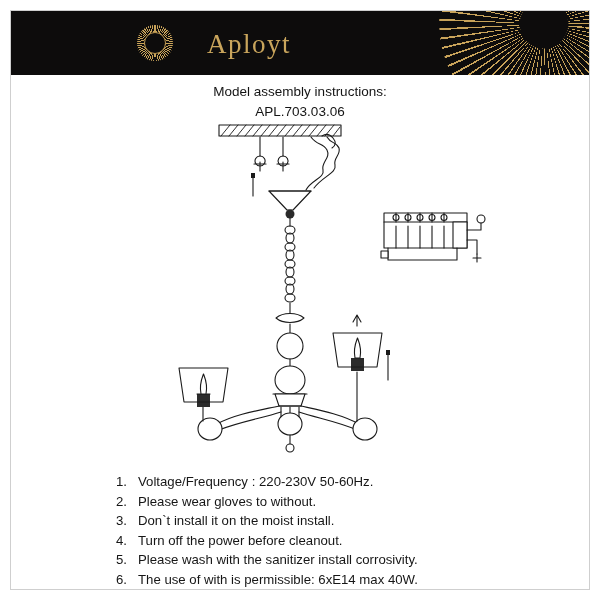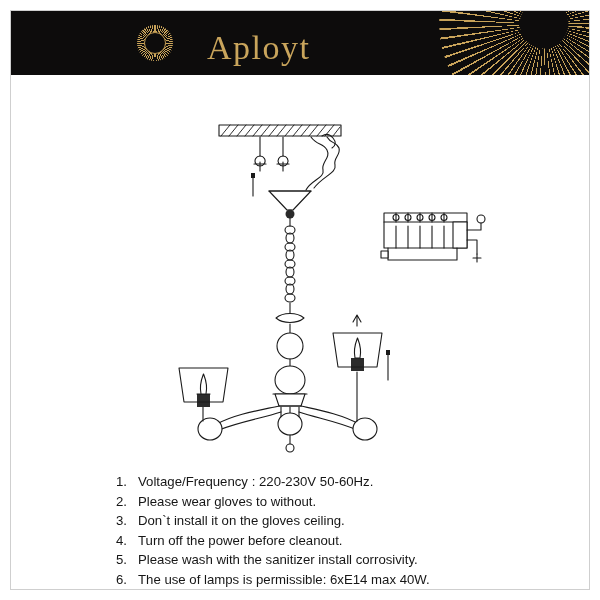--- a/index.html
+++ b/index.html
@@ -64,21 +64,21 @@
     border-radius: 50%;
     background: #0d0c0c;
     border: 1px solid #b9954f;
     box-sizing: border-box;
   }
   .brand {
     position: absolute;
     left: 196px;
     top: 18px;
     font-family: "Liberation Serif", serif;
-    font-size: 34px;
+    font-size: 27px;
     letter-spacing: 1.5px;
     color: #c9a55c;
   }
   .banner-rays {
     position: absolute;
     right: -60px;
     top: -92px;
     width: 210px;
     height: 210px;
     border-radius: 50%;
@@ -149,20 +149,24 @@
 
   <div class="banner">
     <div class="banner-logo-mark">
       <div class="ring"></div>
       <div class="core"></div>
     </div>
     <div class="brand">Aployt</div>
     <div class="banner-rays"></div>
   </div>
 
+  <div class="title-block">
+    <div class="title-line1">Model assembly instructions:</div>
+    <div class="title-line2">APL.703.03.06</div>
+  </div>
 
   <div class="diagram">
     <svg width="578" height="345" viewBox="0 0 578 345" xmlns="http://www.w3.org/2000/svg">
       <g fill="none" stroke="#1a1a1a" stroke-width="1.1" stroke-linecap="round" stroke-linejoin="round">
 
         <g>
           <rect x="208" y="7" width="122" height="11" fill="#ffffff"></rect>
           <path d="M210 18 L219 7 M218 18 L227 7 M226 18 L235 7 M234 18 L243 7 M242 18 L251 7
                    M250 18 L259 7 M258 18 L267 7 M266 18 L275 7 M274 18 L283 7 M282 18 L291 7
                    M290 18 L299 7 M298 18 L307 7 M306 18 L315 7 M314 18 L323 7 M322 18 L329 9" stroke-width="0.9"></path>
@@ -280,29 +284,29 @@
     <div class="instr-row">
       <span class="instr-num">1.</span>
       <span class="instr-text">Voltage/Frequency : 220-230V 50-60Hz.</span>
     </div>
     <div class="instr-row">
       <span class="instr-num">2.</span>
       <span class="instr-text">Please wear gloves to without.</span>
     </div>
     <div class="instr-row">
       <span class="instr-num">3.</span>
-      <span class="instr-text">Don`t install it on the gloves ceiling.</span>
+      <span class="instr-text">Don`t install it on the moist install.</span>
     </div>
     <div class="instr-row">
       <span class="instr-num">4.</span>
       <span class="instr-text">Turn off the power before cleanout.</span>
     </div>
     <div class="instr-row">
       <span class="instr-num">5.</span>
       <span class="instr-text">Please wash with the sanitizer install corrosivity.</span>
     </div>
     <div class="instr-row">
       <span class="instr-num">6.</span>
-      <span class="instr-text">The use of lamps is permissible: 6xE14 max 40W.</span>
+      <span class="instr-text">The use of with is permissible: 6xE14 max 40W.</span>
     </div>
   </div>
 
 </div>
 
 </body></html>

